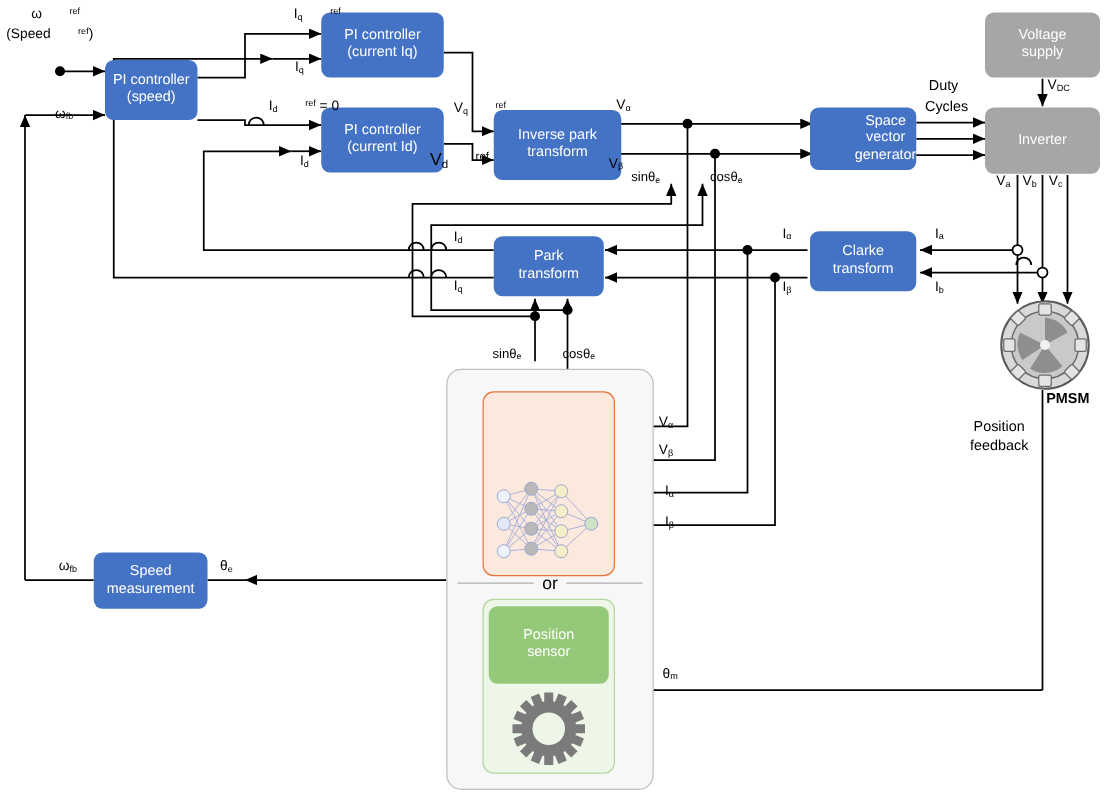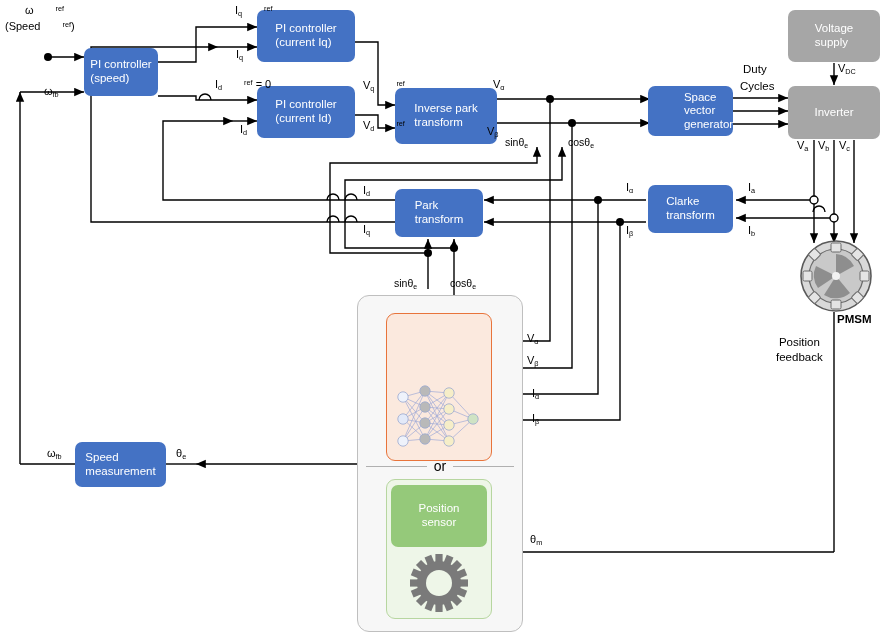--- a/index.html
+++ b/index.html
@@ -2,21 +2,21 @@
 <html><head>
 <meta charset="utf-8">
 <style>
   html,body{margin:0;padding:0;background:#ffffff;}
   body{width:885px;height:643px;position:relative;overflow:hidden;
        font-family:"Liberation Sans","DejaVu Sans",sans-serif;}
   #stage{position:absolute;left:0;top:0;width:885px;height:643px;}
   svg.wires{position:absolute;left:0;top:0;width:885px;height:643px;}
 
   .blk{position:absolute;box-sizing:border-box;border-radius:7px;
-       display:flex;align-items:center;justify-content:center;text-align:left;
+       display:flex;align-items:center;justify-content:center;text-align:center;
        color:#ffffff;line-height:1.18;}
   .blk.blue{background:#4472C4;}
   .blk.gray{background:#A6A6A6;}
 
   .lbl{position:absolute;color:#000000;white-space:nowrap;line-height:1.05;}
   .lbl sub{font-size:0.66em;vertical-align:-0.22em;}
   .lbl sup{font-size:0.66em;vertical-align:0.45em;padding-left:22px;}
 
   
   #estimator{position:absolute;left:357px;top:295px;width:166px;height:337px;
@@ -328,21 +328,21 @@
   </div>
   <div class="lbl" style="left:215px;top:79px;font-size:11px;">
     <span>I</span><sub>d</sub><sup>ref</sup><span> = 0</span>
   </div>
   <div class="lbl" style="left:240px;top:124px;font-size:11px;">
     <span>I</span><sub>d</sub>
   </div>
   <div class="lbl" style="left:363px;top:80px;font-size:11px;">
     <span>V</span><sub>q</sub><sup>ref</sup>
   </div>
-  <div class="lbl" style="left:363px;top:120px;font-size:11px;">
+  <div class="lbl" style="left:344px;top:120px;font-size:14px;">
     <span>V</span><sub>d</sub><sup>ref</sup>
   </div>
   <div class="lbl" style="left:493px;top:79px;font-size:11px;">
     <span>V</span><sub>α</sub>
   </div>
   <div class="lbl" style="left:487px;top:126px;font-size:11px;">
     <span>V</span><sub>β</sub>
   </div>
   <div class="lbl" style="left:505px;top:137px;font-size:10.5px;">
     <span>sinθ</span><sub>e</sub>

